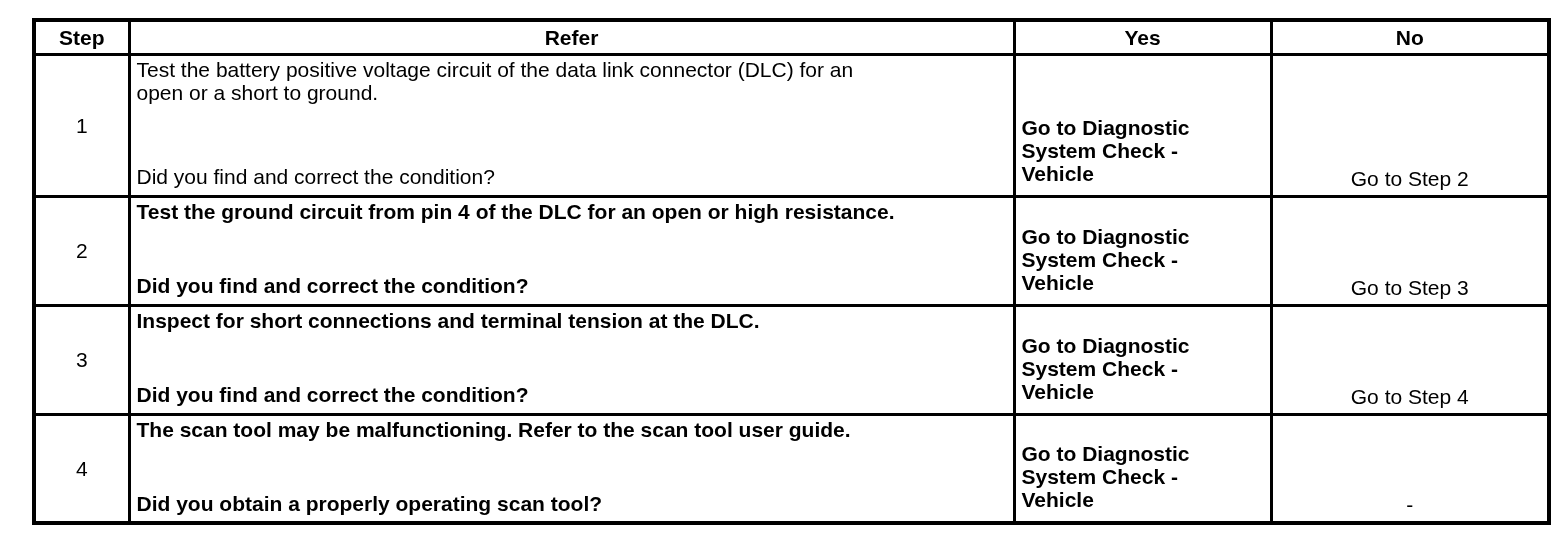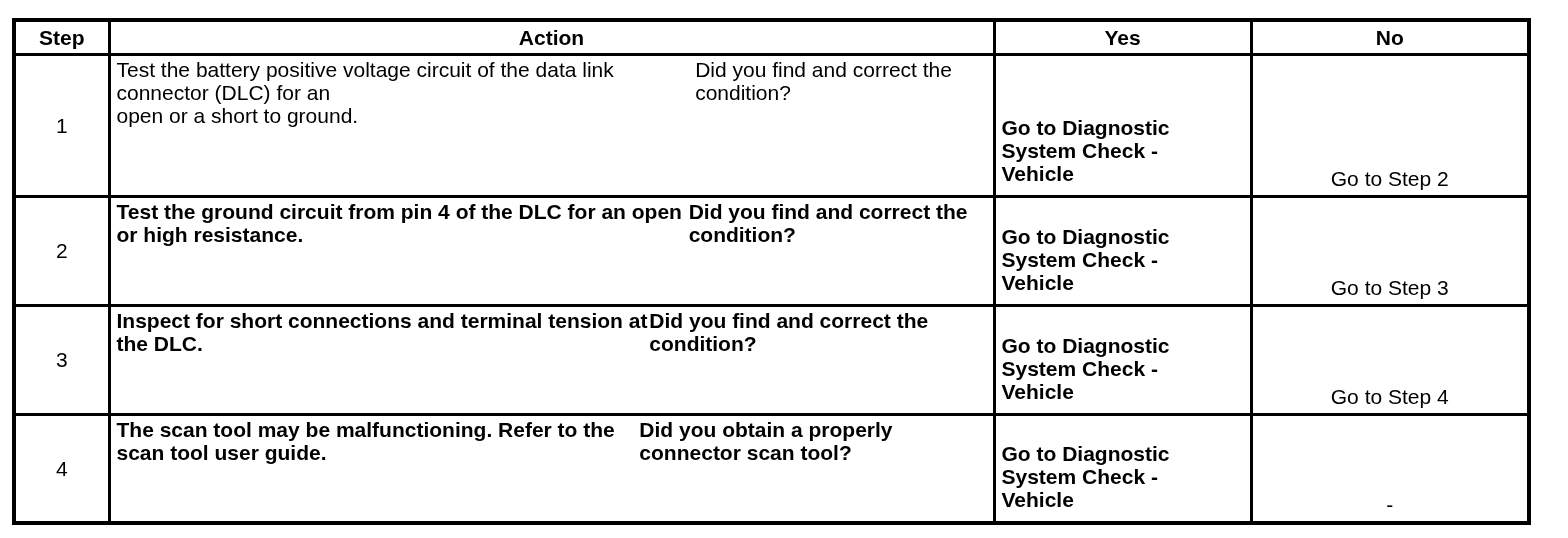--- a/index.html
+++ b/index.html
@@ -11,21 +11,21 @@
     color: #000000;
   }
   .page {
     position: relative;
     width: 1568px;
     height: 538px;
     background: #ffffff;
   }
   table.diag {
     position: absolute;
-    left: 12px;
+    left: 32px;
     top: 18px;
     border-collapse: collapse;
     table-layout: fixed;
     width: 1515px;
     background: #ffffff;
   }
   table.diag, table.diag td, table.diag th {
     border: 3px solid #000000;
   }
   table.diag { border-width: 4px; }
@@ -52,21 +52,21 @@
   td.step-cell {
     text-align: center;
     vertical-align: middle;
   }
   td.action-cell {
     vertical-align: top;
     padding: 2px 8px 4px 6px;
   }
   .action-flex {
     display: flex;
-    flex-direction: row;
+    flex-direction: column;
     justify-content: space-between;
   }
   tr.r-tall .action-flex { height: 130px; }
   tr.r-std  .action-flex { height: 97px; font-weight: bold; }
   .action-text { white-space: pre-line; }
   td.yes-cell {
     vertical-align: bottom;
     padding: 2px 6px 10px 6px;
     white-space: pre-line;
     font-weight: bold;
@@ -84,21 +84,21 @@
   <table class="diag">
     <colgroup>
       <col class="c-step">
       <col class="c-action">
       <col class="c-yes">
       <col class="c-no">
     </colgroup>
     <tbody>
       <tr>
         <th>Step</th>
-        <th>Action</th>
+        <th>Refer</th>
         <th>Yes</th>
         <th>No</th>
       </tr>
 
       <tr class="r-tall">
         <td class="step-cell">1</td>
         <td class="action-cell">
           <div class="action-flex">
             <div class="action-text">Test the battery positive voltage circuit of the data link connector (DLC) for an
 open or a short to ground.</div>
@@ -137,21 +137,21 @@
 System Check -
 Vehicle</td>
         <td class="no-cell">Go to Step 4</td>
       </tr>
 
       <tr class="r-std">
         <td class="step-cell">4</td>
         <td class="action-cell">
           <div class="action-flex">
             <div class="action-text">The scan tool may be malfunctioning. Refer to the scan tool user guide.</div>
-            <div>Did you obtain a properly connector scan tool?</div>
+            <div>Did you obtain a properly operating scan tool?</div>
           </div>
         </td>
         <td class="yes-cell">Go to Diagnostic
 System Check -
 Vehicle</td>
         <td class="no-cell">-</td>
       </tr>
     </tbody>
   </table>
 </div>

